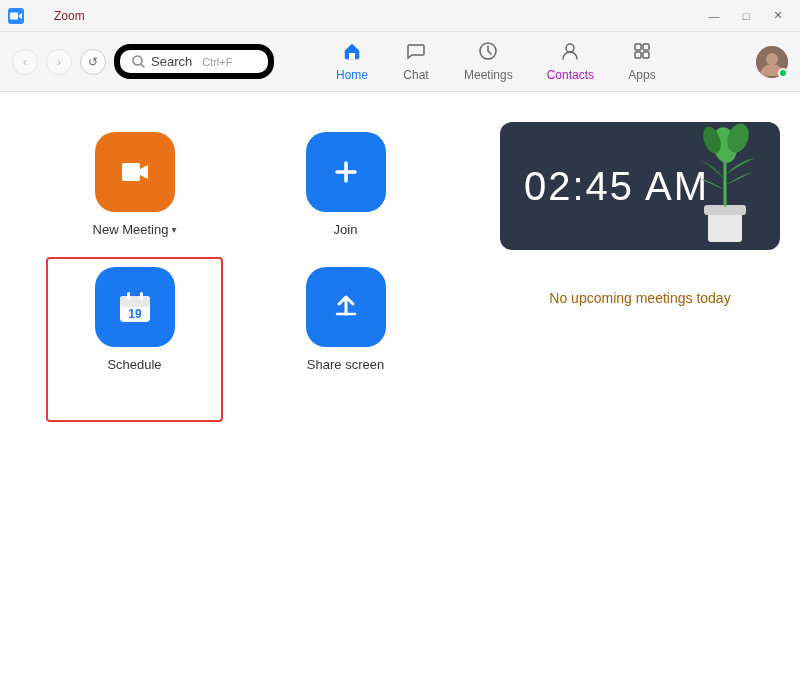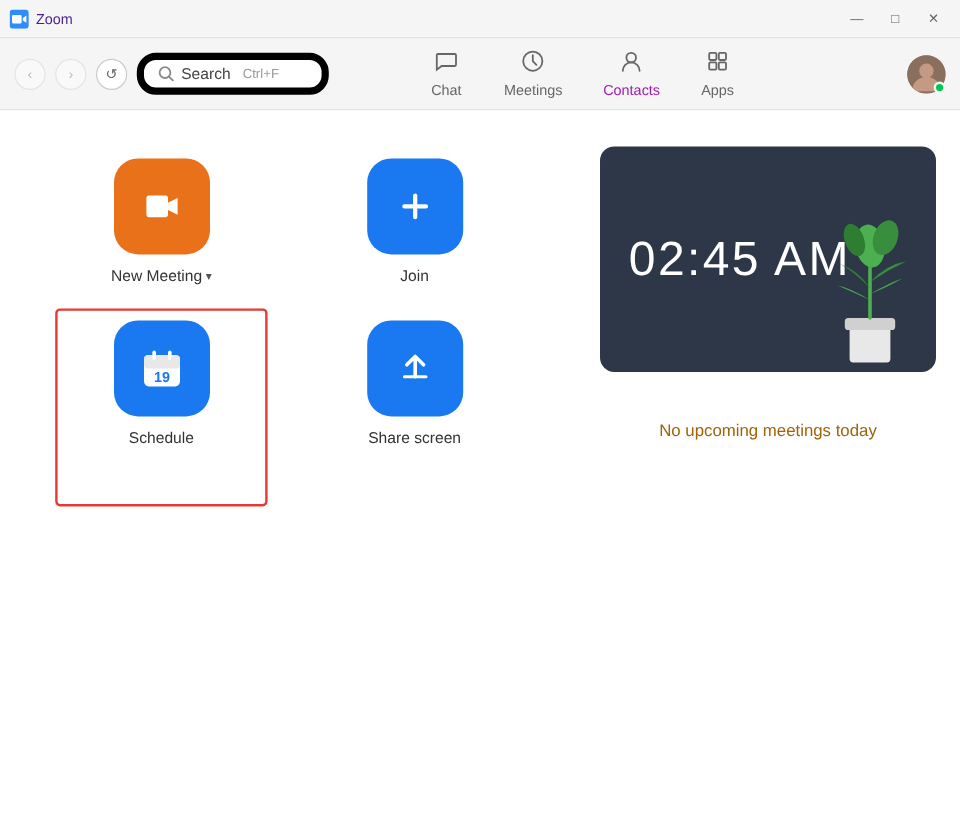--- a/index.html
+++ b/index.html
@@ -22,21 +22,22 @@
       border-bottom: 1px solid #e0e0e0;
       user-select: none;
     }
     .title-bar-left {
       display: flex;
       align-items: center;
       gap: 6px;
     }
     .title-bar-title {
       font-size: 12px;
-      color: #4c1d95;
+      color: #7f1d1d;
+      margin-left: 24px;
     }
     .title-bar-controls {
       display: flex;
       gap: 4px;
     }
     .title-bar-btn {
       width: 28px;
       height: 20px;
       background: transparent;
       border: none;
@@ -214,21 +215,21 @@
       display: flex;
       flex-direction: column;
       align-items: center;
       padding: 30px 20px;
       gap: 20px;
     }
 
     
     .clock-card {
       width: 280px;
-      height: 188px;
+      height: 128px;
       background: #2d3748;
       border-radius: 12px;
       display: flex;
       align-items: center;
       justify-content: space-between;
       padding: 20px 24px;
       overflow: hidden;
       position: relative;
     }
 
@@ -330,20 +331,29 @@
     <svg width="13" height="13" viewBox="0 0 13 13" fill="none">
       <circle cx="5.5" cy="5.5" r="4.5" stroke="#888" stroke-width="1.5"></circle>
       <line x1="9" y1="9" x2="12" y2="12" stroke="#888" stroke-width="1.5" stroke-linecap="round"></line>
     </svg>
     <span class="search-text">Search</span>
     <span class="search-shortcut">Ctrl+F</span>
   </div>
 
   <div class="nav-tabs">
 
+    <div class="nav-tab active">
+      <span class="nav-tab-icon">
+        <svg width="20" height="20" viewBox="0 0 20 20" fill="none">
+          <path d="M3 9.5L10 3l7 6.5V17a1 1 0 01-1 1H4a1 1 0 01-1-1V9.5z" fill="#1a78f0" stroke="#1a78f0" stroke-width="0.5"></path>
+          <rect x="7" y="12" width="6" height="6" fill="white"></rect>
+        </svg>
+      </span>
+      <span style="color:#1a78f0;font-size:12px;">Home</span>
+    </div>
 
     <div class="nav-tab">
       <span class="nav-tab-icon">
         <svg width="20" height="20" viewBox="0 0 20 20" fill="none">
           <path d="M3 4h14a1 1 0 011 1v8a1 1 0 01-1 1H6l-4 3V5a1 1 0 011-1z" stroke="#666" stroke-width="1.5" fill="none"></path>
         </svg>
       </span>
       <span style="color:#666;font-size:12px;">Chat</span>
     </div>
 

